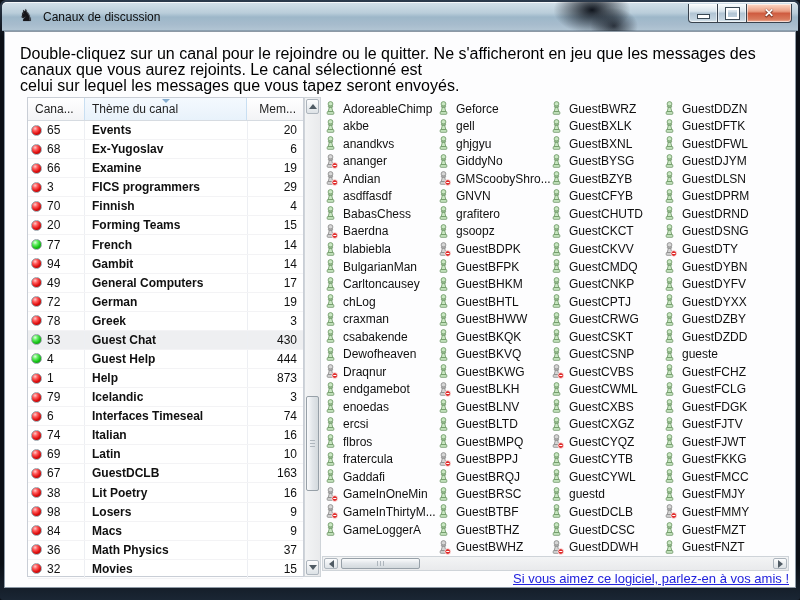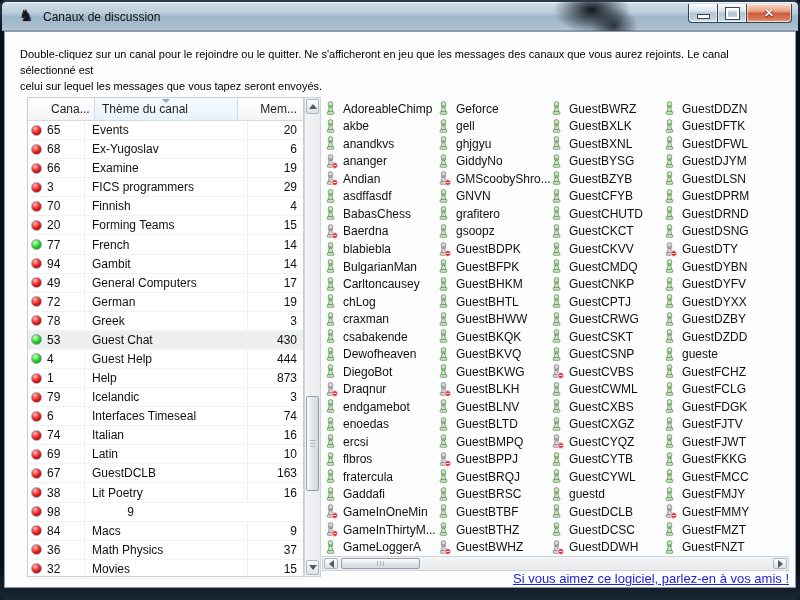--- a/index.html
+++ b/index.html
@@ -27,35 +27,35 @@
   .cap.min,.cap.max{width:28px;background:linear-gradient(180deg,#fbfdfe 0%,#d9e4ec 40%,#b2c5d4 52%,#c3d3df 85%,#dce8ef 100%);}
   .cap.max{border-left:none;border-right:none;}
   .cap.min{border-radius:0 0 0 4px;}
   .cap.close{width:44px;border-radius:0 0 4px 0;
     background:linear-gradient(180deg,#ffd9c7 0%,#ea9f84 40%,#cf5c40 52%,#d97a5c 85%,#f0b7a1 100%);}
   .g-min{width:11px;height:3px;background:#fff;border:1px solid #3a4854;margin-top:7px;}
   .g-max{width:9px;height:7px;border:2px solid #fff;outline:1px solid #3a4854;background:transparent;}
   .g-close{font-size:12px;font-weight:bold;color:#fff;text-shadow:0 1px 1px #5a1708, 0 0 1px #5a1708;}
   
   .client{position:absolute;left:4px;right:4px;top:31px;bottom:12px;background:#fdfdfe;border:1px solid #8d99a5;}
-  .instructions{position:absolute;left:20px;top:46px;width:766px;font-size:11px;line-height:16px;color:#000;}
+  .instructions{position:absolute;left:20px;top:46px;width:766px;font-size:16px;line-height:16px;color:#000;}
   
   .table{position:absolute;left:27px;top:97px;width:277px;height:480px;border:1px solid #c9ced6;background:#fff;box-sizing:border-box;}
   .thead{display:flex;height:22px;background:linear-gradient(180deg,#ffffff,#f3f4f6);border-bottom:1px solid #d6dbe1;}
-  .th{font-size:12px;color:#1f1f1f;display:flex;align-items:center;box-sizing:border-box;padding-left:7px;border-right:1px solid #dfe3e8;position:relative;margin-left:16px;}
+  .th{font-size:12px;color:#1f1f1f;display:flex;align-items:center;box-sizing:border-box;padding-left:7px;border-right:1px solid #dfe3e8;position:relative;}
   .th.c1{width:57px;}
   .th.c2{width:163px;background:linear-gradient(180deg,#f4f9fe,#e8f2fb);border-right:1px solid #c9dff2;border-left:1px solid #c9dff2;margin-left:-1px;}
   .th.c3{width:55px;border-right:none;justify-content:flex-end;padding-right:6px;padding-left:0;}
   .sortmark{position:absolute;top:1px;left:50%;margin-left:-4px;width:0;height:0;
     border-left:4px solid transparent;border-right:4px solid transparent;border-top:4px solid #87aed0;}
   .crow{display:flex;height:19.08px;align-items:flex-start;border-bottom:1px solid #f3f3f5;box-sizing:border-box;}
   .crow.sel{background:#eeeff1;}
   .cc{box-sizing:border-box;height:100%;display:flex;align-items:center;border-right:1px solid #edeff3;overflow:hidden;}
   .cc.c1{width:57px;padding-left:3px;}
-  .cc.c2{width:163px;padding-left:7px;}
+  .cc.c2{width:163px;padding-left:7px;font-weight:bold;}
   .cc.c3{width:55px;border-right:none;justify-content:flex-end;padding-right:6px;}
   .cc{font-size:12px;color:#101010;white-space:nowrap;}
   .led{width:11px;height:11px;border-radius:50%;margin-right:5px;flex:0 0 11px;border:1px solid #9aa3ab;box-sizing:border-box;}
   .led.red{background:radial-gradient(circle at 35% 28%, #ffc9c9 0%, #ff5a5a 28%, #e01010 60%, #8c0000 100%);}
   .led.green{background:radial-gradient(circle at 35% 28%, #e2ffe2 0%, #66ee66 28%, #17c417 60%, #067a06 100%);}
   
   .vsb{position:absolute;left:304px;top:97px;width:17px;height:480px;background:linear-gradient(90deg,#f3f4f5,#e9eaec);border:1px solid #cfd4d9;box-sizing:border-box;}
   .sbtn{position:absolute;left:1px;right:1px;height:15px;background:linear-gradient(180deg,#fdfdfe,#dde2e6);border:1px solid #adb5bd;border-radius:2px;box-sizing:border-box;display:flex;align-items:center;justify-content:center;}
   .sbtn.up{top:1px;} .sbtn.down{bottom:1px;}
   .vthumb{position:absolute;left:1px;right:1px;top:298px;height:95px;background:linear-gradient(90deg,#fafbfc,#e2e6ea 50%,#d3d9dd);border:1px solid #97a0a8;border-radius:2px;box-sizing:border-box;}
@@ -278,20 +278,21 @@
             <span>38</span>
           </div>
           <div class="cc c2">Lit Poetry</div>
           <div class="cc c3">16</div>
         </div>
         <div class="crow">
           <div class="cc c1">
             <span class="led red"></span>
             <span>98</span>
           </div>
+          <div class="cc c2">Losers</div>
           <div class="cc c3">9</div>
         </div>
         <div class="crow">
           <div class="cc c1">
             <span class="led red"></span>
             <span>84</span>
           </div>
           <div class="cc c2">Macs</div>
           <div class="cc c3">9</div>
         </div>
@@ -461,29 +462,20 @@
           <span class="uname">csabakende</span>
         </div>
         <div class="uitem">
           <svg width="13" height="15" viewBox="0 0 13 15">
             <circle cx="5.5" cy="3" r="2.4" fill="#c9e7c2" stroke="#57854f" stroke-width="0.7"></circle>
             <rect x="3.4" y="5" width="4.2" height="1.3" rx="0.5" fill="#c9e7c2" stroke="#57854f" stroke-width="0.7"></rect>
             <path d="M4.3 6.3 h2.4 l1.1 4.3 h-4.6 z" fill="#c9e7c2" stroke="#57854f" stroke-width="0.7"></path>
             <rect x="2.2" y="10.6" width="6.6" height="2.7" rx="0.7" fill="#c9e7c2" stroke="#57854f" stroke-width="0.7"></rect>
           </svg>
           <span class="uname">Dewofheaven</span>
-        </div>
-        <div class="uitem">
-          <svg width="13" height="15" viewBox="0 0 13 15">
-            <circle cx="5.5" cy="3" r="2.4" fill="#c9e7c2" stroke="#57854f" stroke-width="0.7"></circle>
-            <rect x="3.4" y="5" width="4.2" height="1.3" rx="0.5" fill="#c9e7c2" stroke="#57854f" stroke-width="0.7"></rect>
-            <path d="M4.3 6.3 h2.4 l1.1 4.3 h-4.6 z" fill="#c9e7c2" stroke="#57854f" stroke-width="0.7"></path>
-            <rect x="2.2" y="10.6" width="6.6" height="2.7" rx="0.7" fill="#c9e7c2" stroke="#57854f" stroke-width="0.7"></rect>
-          </svg>
-          <span class="uname">DiegoBot</span>
         </div>
         <div class="uitem">
           <svg width="13" height="15" viewBox="0 0 13 15">
             <circle cx="5.5" cy="3" r="2.4" fill="#d6d6d6" stroke="#787878" stroke-width="0.7"></circle>
             <rect x="3.4" y="5" width="4.2" height="1.3" rx="0.5" fill="#d6d6d6" stroke="#787878" stroke-width="0.7"></rect>
             <path d="M4.3 6.3 h2.4 l1.1 4.3 h-4.6 z" fill="#d6d6d6" stroke="#787878" stroke-width="0.7"></path>
             <rect x="2.2" y="10.6" width="6.6" height="2.7" rx="0.7" fill="#d6d6d6" stroke="#787878" stroke-width="0.7"></rect>
             <circle cx="9.8" cy="11.5" r="2.9" fill="#df2b2b" stroke="#ffffff" stroke-width="0.8"></circle>
             <rect x="8.2" y="10.9" width="3.2" height="1.2" rx="0.3" fill="#ffffff"></rect>
           </svg>

